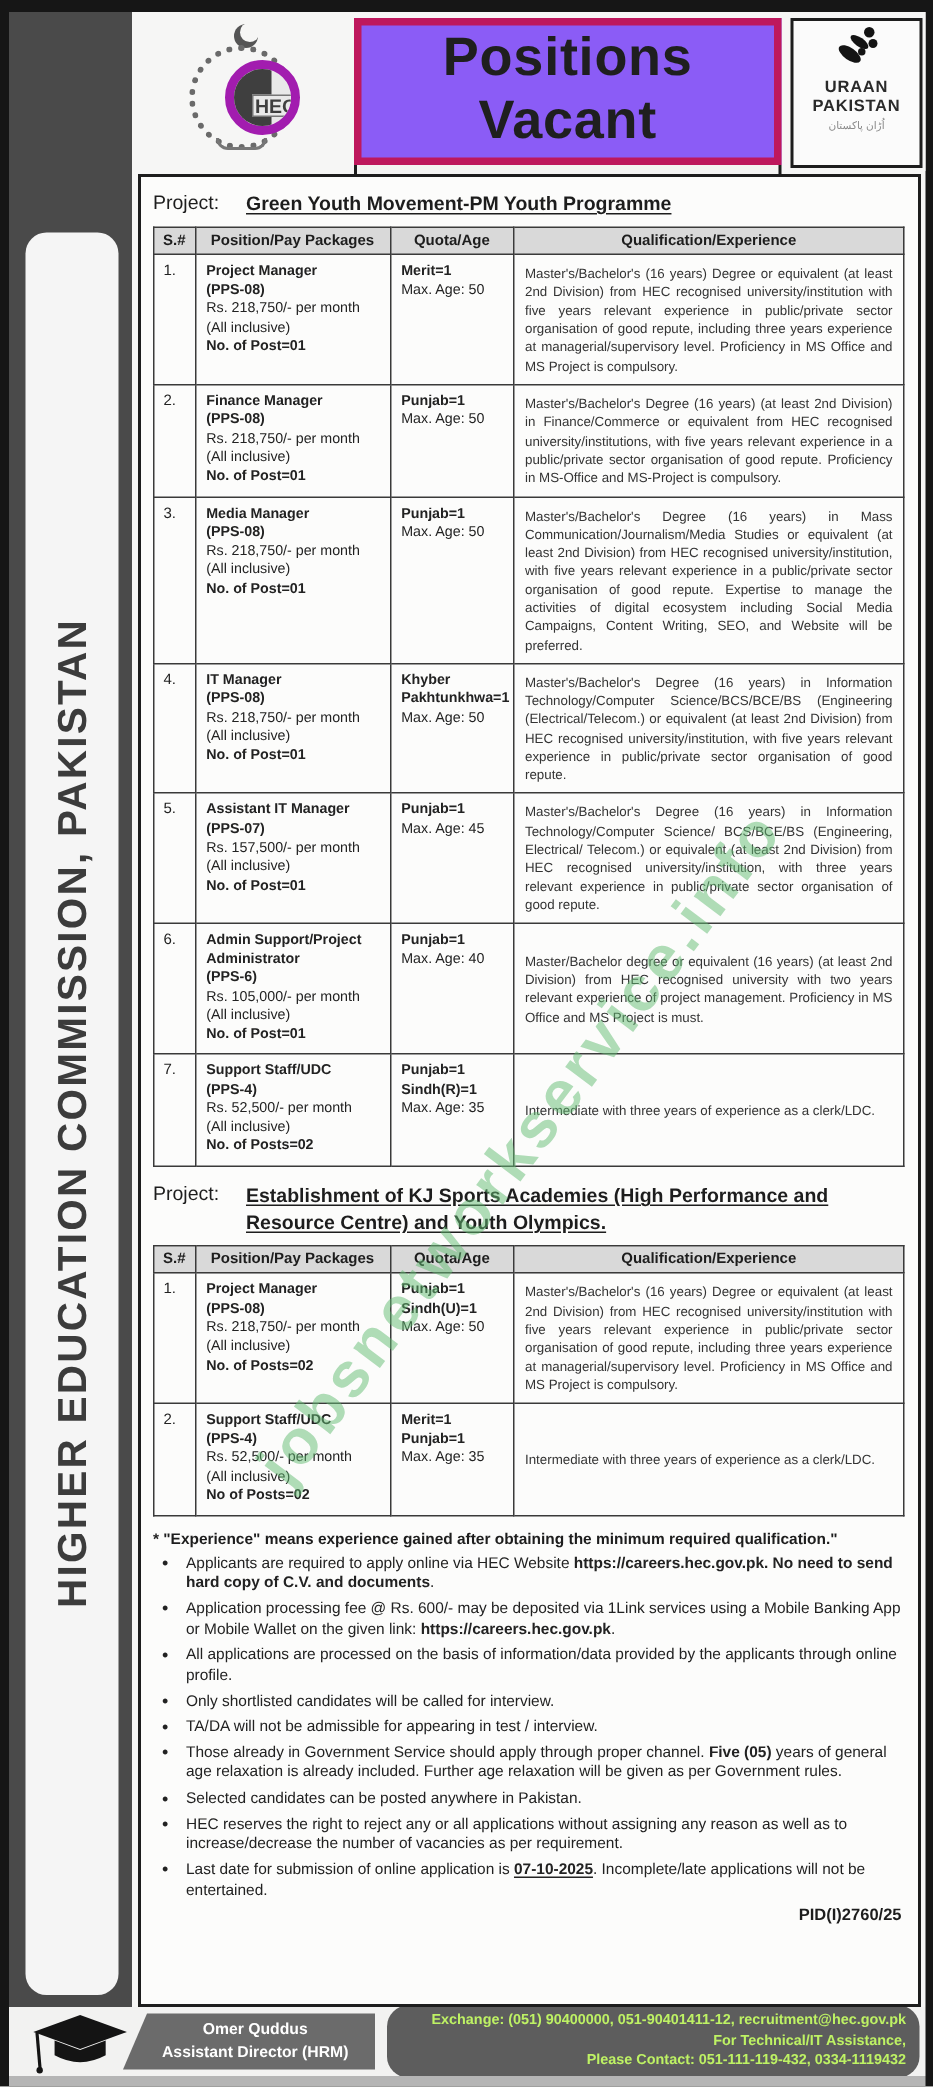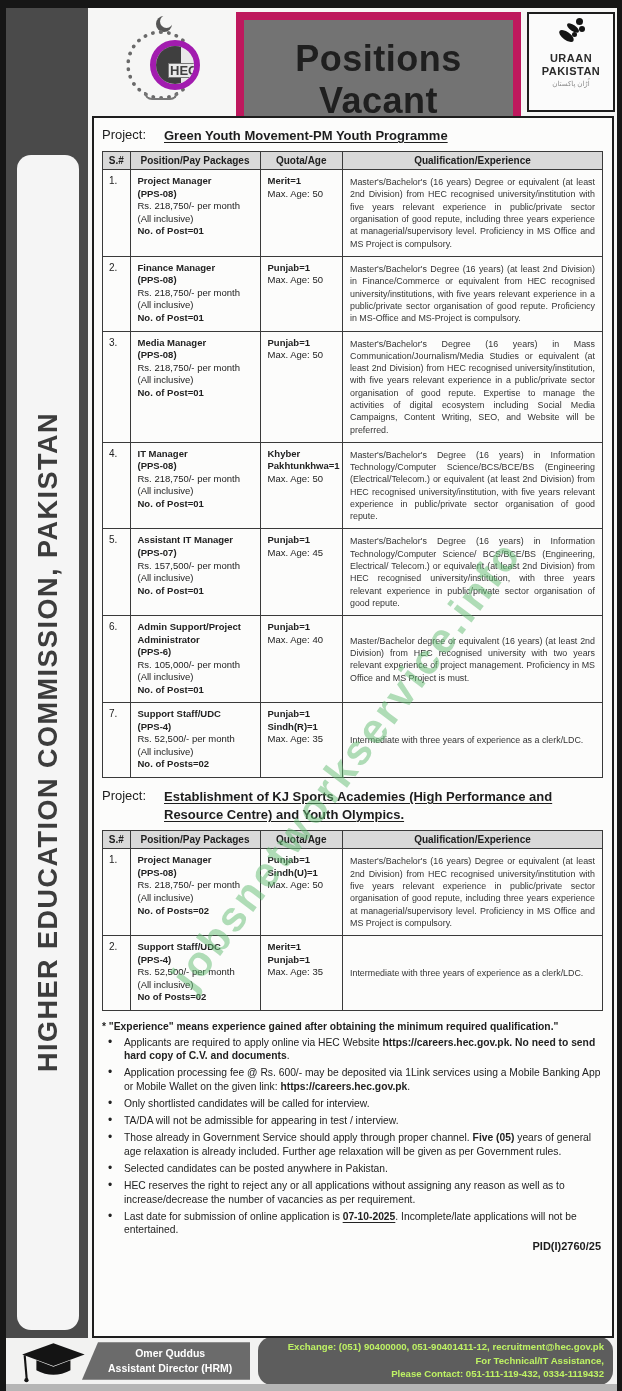--- a/index.html
+++ b/index.html
@@ -28,22 +28,22 @@
   .hec-wreath { position:absolute; left:8px; top:14px; width:70px; height:70px; border-radius:50%;
       border:4px dotted #6a6a6a; }
   .hec-circle { position:absolute; left:32px; top:24px; width:50px; height:50px; border-radius:50%;
       border:6px solid #a21caf; background:#e9e9e9; overflow:hidden; }
   .hec-half { position:absolute; left:0; top:0; width:25px; height:50px; background:#3f3f3f; }
   .hec-label { position:absolute; left:12px; top:17px; font-size:13px; font-weight:bold; color:#3f3f3f;
       background:#e9e9e9; padding:0 1px; border:1px solid #777; line-height:13px; }
   .hec-base { position:absolute; left:26px; top:76px; width:34px; height:8px; border:2px solid #777;
       border-top:none; border-radius:0 0 8px 8px; }
   .center-col { flex:1; display:flex; flex-direction:column; }
-  .title-box { border:8px solid #be185d; background:#737373; text-align:center;
-      padding:18px 0 4px; }
+  .title-box { border:5px solid #be185d; background:#8b5cf6; text-align:center;
+      padding:0 0 4px; }
   .title-box .t { font-size:36px; font-weight:bold; color:#1f1f1f; letter-spacing:.5px; }
   .intro-box { border:2px solid #1d1d1d; border-top:none; background:#f4f4f3; flex:1;
       padding:9px 10px 4px; }
   .intro-box .t { font-size:12.5px; color:#242424; line-height:1.35; }
   .uraan-box { width:88px; flex:none; border:2px solid #1d1d1d; background:#fbfbfb;
       display:flex; flex-direction:column; align-items:center; padding-top:2px; }
   .uraan-bird { width:30px; height:30px; position:relative; margin-bottom:6px; }
   .uraan-bird i { position:absolute; background:#141414; border-radius:50%; }
   .b1 { left:2px; top:16px; width:17px; height:8px; transform:rotate(35deg); }
   .b2 { left:10px; top:9px;  width:14px; height:6px; transform:rotate(35deg); }
@@ -336,20 +336,21 @@
                   </td>
                   <td class="qual">Intermediate with three years of experience as a clerk/LDC.</td>
                 </tr>
               </tbody>
           </table>
 
           <div class="exp-note">* "Experience" means experience gained after obtaining the minimum required qualification."</div>
           <ul class="notes">
               <li class="note"><span>Applicants are required to apply online via HEC Website </span><span class="bold">https://careers.hec.gov.pk. No need to send hard copy of C.V. and documents</span><span>.</span></li>
               <li class="note"><span>Application processing fee @ Rs. 600/- may be deposited via 1Link services using a Mobile Banking App or Mobile Wallet on the given link:  </span><span class="bold">https://careers.hec.gov.pk</span><span>.</span></li>
+              <li class="note"><span>All applications are processed on the basis of information/data provided by the applicants through online profile.</span></li>
               <li class="note"><span>Only shortlisted candidates will be called for interview.</span></li>
               <li class="note"><span>TA/DA will not be admissible for appearing in test / interview.</span></li>
               <li class="note"><span>Those already in Government Service should apply through proper channel. </span><span class="bold">Five (05)</span><span> years of general age relaxation is already included. Further age relaxation will be given as per Government rules.</span></li>
               <li class="note"><span>Selected candidates can be posted anywhere in Pakistan.</span></li>
               <li class="note"><span>HEC reserves the right to reject any or all applications without assigning any reason as well as to increase/decrease the number of vacancies as per requirement.</span></li>
               <li class="note"><span>Last date for submission of online application is </span><span class="bold ul">07-10-2025</span><span>. Incomplete/late applications will not be entertained.</span></li>
             </ul>
           <div class="pid">PID(I)2760/25</div>
 
         </div>

